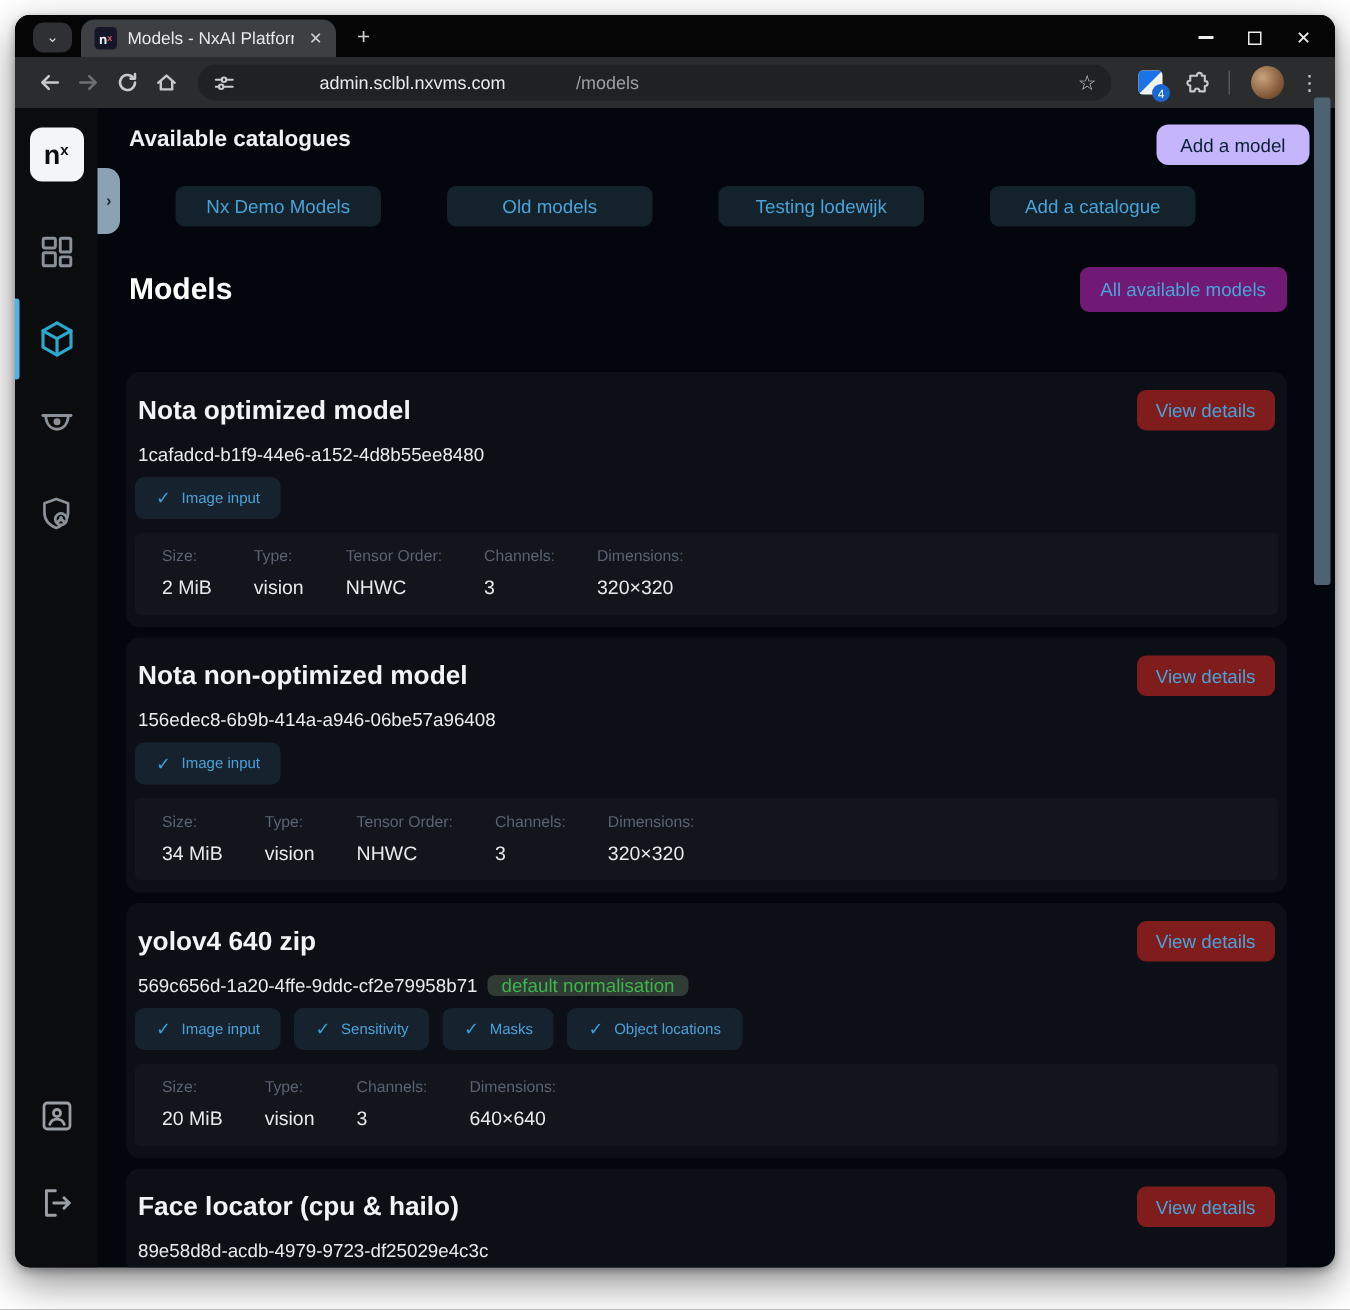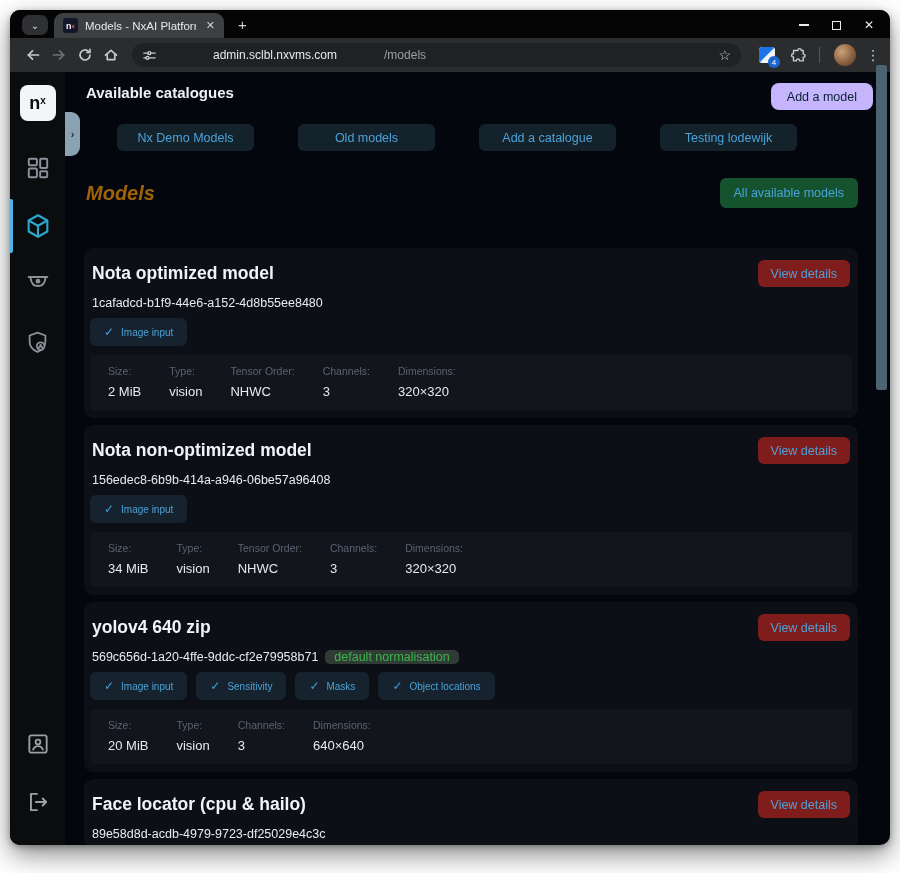--- a/index.html
+++ b/index.html
@@ -65,22 +65,22 @@
   .main { flex:1; padding:11px 32px 0 19px; overflow:hidden; }
 
   .hdr-row { display:flex; justify-content:space-between; align-items:flex-start; }
   .h-catalogues { color:#eef1f4; font-size:15px; font-weight:bold; margin:1px 0 0 2px;text-align:right; }
   .btn-primary { height:27px; padding:0 16px; border-radius:8px; background:#c4b5fd; color:#0c2234;
     font-size:12.5px; display:flex; align-items:center; margin-right:-15px; }
   .cat-row { margin-top:14px; display:flex; gap:11px; }
   .cat-btn { width:137px; height:27px; border-radius:6px; background:#14222b; color:#4aa2d9;
     font-size:12.5px; display:flex; align-items:center; justify-content:center;margin-left:33px; }
   .models-row { margin-top:27px; display:flex; justify-content:space-between; align-items:center; }
-  .h-models { color:#a16207; font-size:20px; font-weight:bold; margin-left:2px;font-style:italic; }
-  .btn-ghost { height:27px; padding:15px 14px; border-radius:6px; background:#14532d; color:#4aa2d9;
+  .h-models { color:#ffffff; font-size:20px; font-weight:bold; margin-left:2px; }
+  .btn-ghost { height:27px; padding:15px 14px; border-radius:6px; background:#701a75; color:#4aa2d9;
     font-size:12.5px; display:flex; align-items:center; }
 
   .cards { margin-top:40px; }
   .card { background:#0c0f16; border-radius:9px; padding:13px 6px 8px 6px; margin-bottom:7px; }
   .card-top { display:flex; justify-content:space-between; align-items:flex-start; }
   .card-title { color:#f1f3f6; font-size:17.5px; font-weight:bold; margin:2px 0 0 2px; }
   .view-btn { height:27px; padding:0 13px; border-radius:6px; background:#7f1d1d; color:#4aa2d9;
     font-size:12.5px; display:flex; align-items:center; margin:-1px 2px 0 0; flex:none; }
   .uuid-row { margin-top:9px; display:flex; align-items:center; gap:7px; margin-left:2px; }
   .uuid { color:#e8ebee; font-size:12.5px; }
@@ -237,22 +237,22 @@
     </div>
 
     <div class="main">
       <div class="hdr-row">
         <div class="h-catalogues">Available catalogues</div>
         <div class="btn-primary">Add a model</div>
       </div>
       <div class="cat-row" id="cat-row">
           <div class="cat-btn">Nx Demo Models</div>
           <div class="cat-btn">Old models</div>
+          <div class="cat-btn">Testing lodewijk</div>
           <div class="cat-btn">Add a catalogue</div>
-          <div class="cat-btn">Testing lodewijk</div>
         </div>
       <div class="models-row">
         <div class="h-models">Models</div>
         <div class="btn-ghost">All available models</div>
       </div>
       <div class="cards" id="cards">
   <div class="card">
     <div class="card-top">
       <div class="card-title">Nota optimized model</div>
       <div class="view-btn">View details</div>

